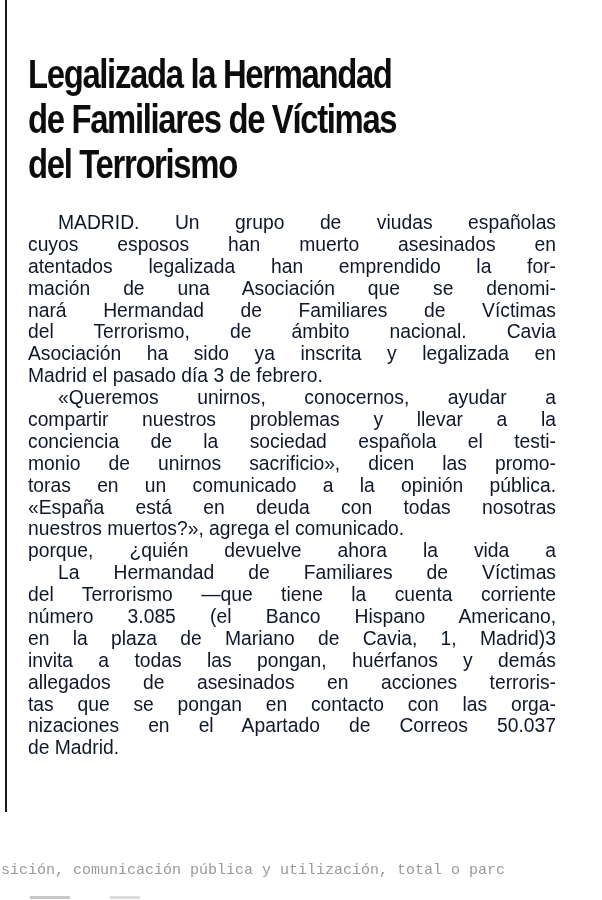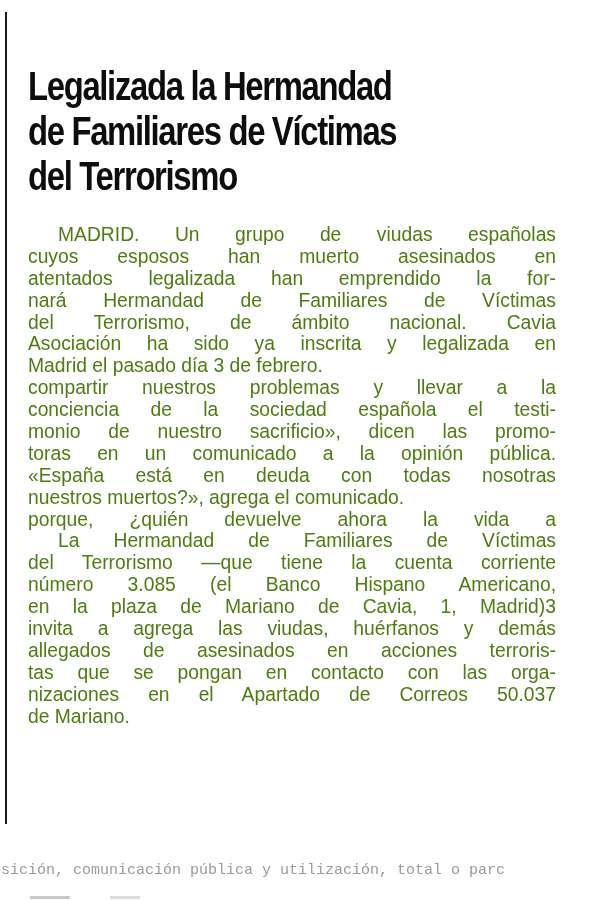--- a/index.html
+++ b/index.html
@@ -1,35 +1,35 @@
 <!DOCTYPE html>
 <html><head>
 <meta charset="utf-8">
 <style>
   html, body { margin: 0; padding: 0; }
   body {
     width: 602px; height: 900px; background: #ffffff; position: relative; overflow: hidden;
     color: #141414;
   }
-  .clipping { position: absolute; left: 0; top: 12px; width: 553px; height: 820px; }
+  .clipping { position: absolute; left: 0; top: 0; width: 553px; height: 820px; }
   .left-rule {
     position: absolute; left: 5px; top: 0; width: 2px; height: 812px; background: #1a1a1a;
   }
   .headline {
     position: absolute; left: 28px; top: 52px; width: 560px; margin: 0;
     font-family: "Liberation Sans", sans-serif; font-weight: bold;
     font-size: 40px; line-height: 45px; letter-spacing: -1.6px;
     transform: scaleX(0.82); transform-origin: left top;
     color: #0d0d0d; white-space: nowrap;
   }
   .headline div { display: block; }
   .body {
     position: absolute; left: 28px; top: 212px; width: 528px;
     font-family: "Liberation Sans", sans-serif; font-size: 19.3px; line-height: 21.9px;
-    color: #4d7c0f;
+    color: #0f172a;
   }
   .line { display: block; text-align: justify; text-align-last: justify; white-space: nowrap; height: 21.9px; }
   .line.last { text-align-last: left; }
   .line.indent { padding-left: 30px; }
   .watermark {
     position: absolute; left: 0; top: 826px; width: 602px; height: 74px; overflow: hidden;
     font-family: "Liberation Mono", monospace; font-size: 15px; line-height: 18px;
     color: #9a9a9a; white-space: pre;
   }
   .wm-line { display: block; }
@@ -46,40 +46,42 @@
   <h1 class="headline">
     <div>Legalizada la Hermandad</div>
     <div>de Familiares de Víctimas</div>
     <div>del Terrorismo</div>
   </h1>
 
   <div class="body" id="article-body">
       <span class="line indent">MADRID. Un grupo de viudas españolas</span>
       <span class="line">cuyos esposos han muerto asesinados en</span>
       <span class="line">atentados legalizada han emprendido la for-</span>
+      <span class="line">mación de una Asociación que se denomi-</span>
       <span class="line">nará Hermandad de Familiares de Víctimas</span>
       <span class="line">del Terrorismo, de ámbito nacional. Cavia</span>
       <span class="line">Asociación ha sido ya inscrita y legalizada en</span>
       <span class="line last">Madrid el pasado día 3 de febrero.</span>
+      <span class="line indent">«Queremos unirnos, conocernos, ayudar a</span>
       <span class="line">compartir nuestros problemas y llevar a la</span>
       <span class="line">conciencia de la sociedad española el testi-</span>
-      <span class="line">monio de nuestro sacrificio», dicen las promo-</span>
+      <span class="line">monio de unirnos sacrificio», dicen las promo-</span>
       <span class="line">toras en un comunicado a la opinión pública.</span>
       <span class="line">«España está en deuda con todas nosotras</span>
       <span class="line last">nuestros muertos?», agrega el comunicado.</span>
       <span class="line">porque, ¿quién devuelve ahora la vida a</span>
       <span class="line indent">La Hermandad de Familiares de Víctimas</span>
       <span class="line">del Terrorismo —que tiene la cuenta corriente</span>
       <span class="line">número 3.085 (el Banco Hispano Americano,</span>
       <span class="line">en la plaza de Mariano de Cavia, 1, Madrid)3</span>
-      <span class="line">invita a agrega las viudas, huérfanos y demás</span>
+      <span class="line">invita a todas las pongan, huérfanos y demás</span>
       <span class="line">allegados de asesinados en acciones terroris-</span>
       <span class="line">tas que se pongan en contacto con las orga-</span>
       <span class="line">nizaciones en el Apartado de Correos 50.037</span>
-      <span class="line last">de Mariano.</span>
+      <span class="line last">de Madrid.</span>
     </div>
 </div>
 
 <div class="watermark">
   <span class="wm-line l1">osición, comunicación pública y utilización, total o parc</span>
   
   
   <div class="wm-bar"></div>
   <div class="wm-bar2"></div>
 </div>

